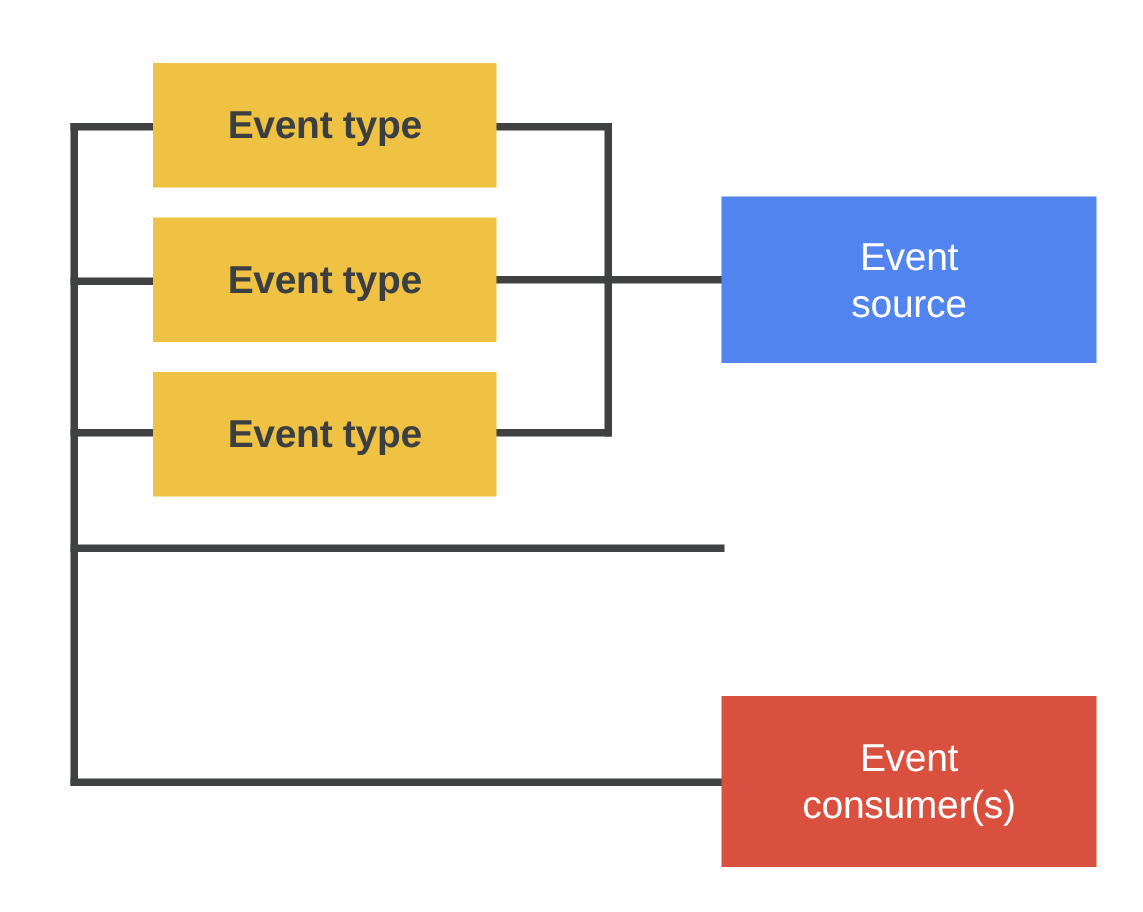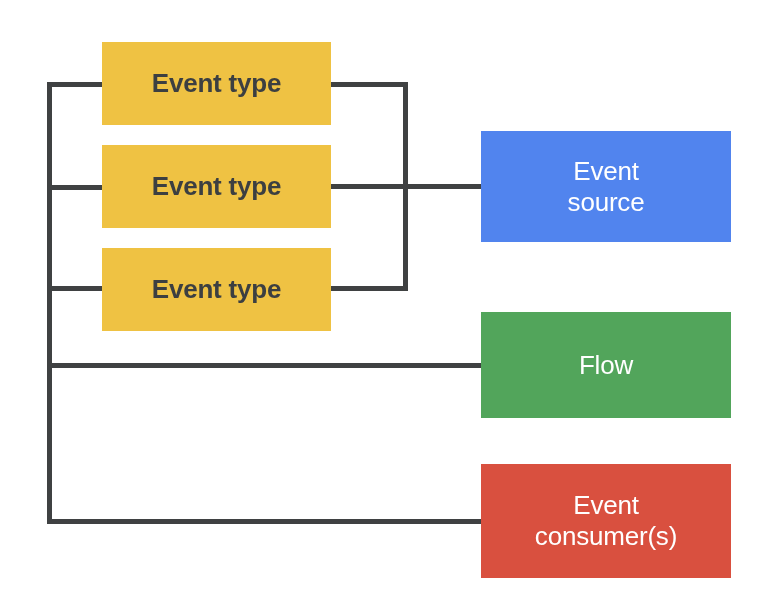--- a/index.html
+++ b/index.html
@@ -88,22 +88,19 @@
 
   <div class="node event-type" style="left:102px; top:248px; width:229px; height:83px; background:#efc243;">
     <span class="node-label">Event type</span>
   </div>
 
   <div class="node terminal" style="left:481px; top:131px; width:250px; height:111px; background:#5184ee;">
     <span class="node-label">Event
 source</span>
   </div>
 
-  <div class="node terminal" style="left:481px; top:312px; width:250px; height:106px; background:#52a55b;">
-    <span class="node-label">Flow</span>
-  </div>
 
   <div class="node terminal" style="left:481px; top:464px; width:250px; height:114px; background:#d9503f;">
     <span class="node-label">Event
 consumer(s)</span>
   </div>
 
 </div>
 
 </body></html>

